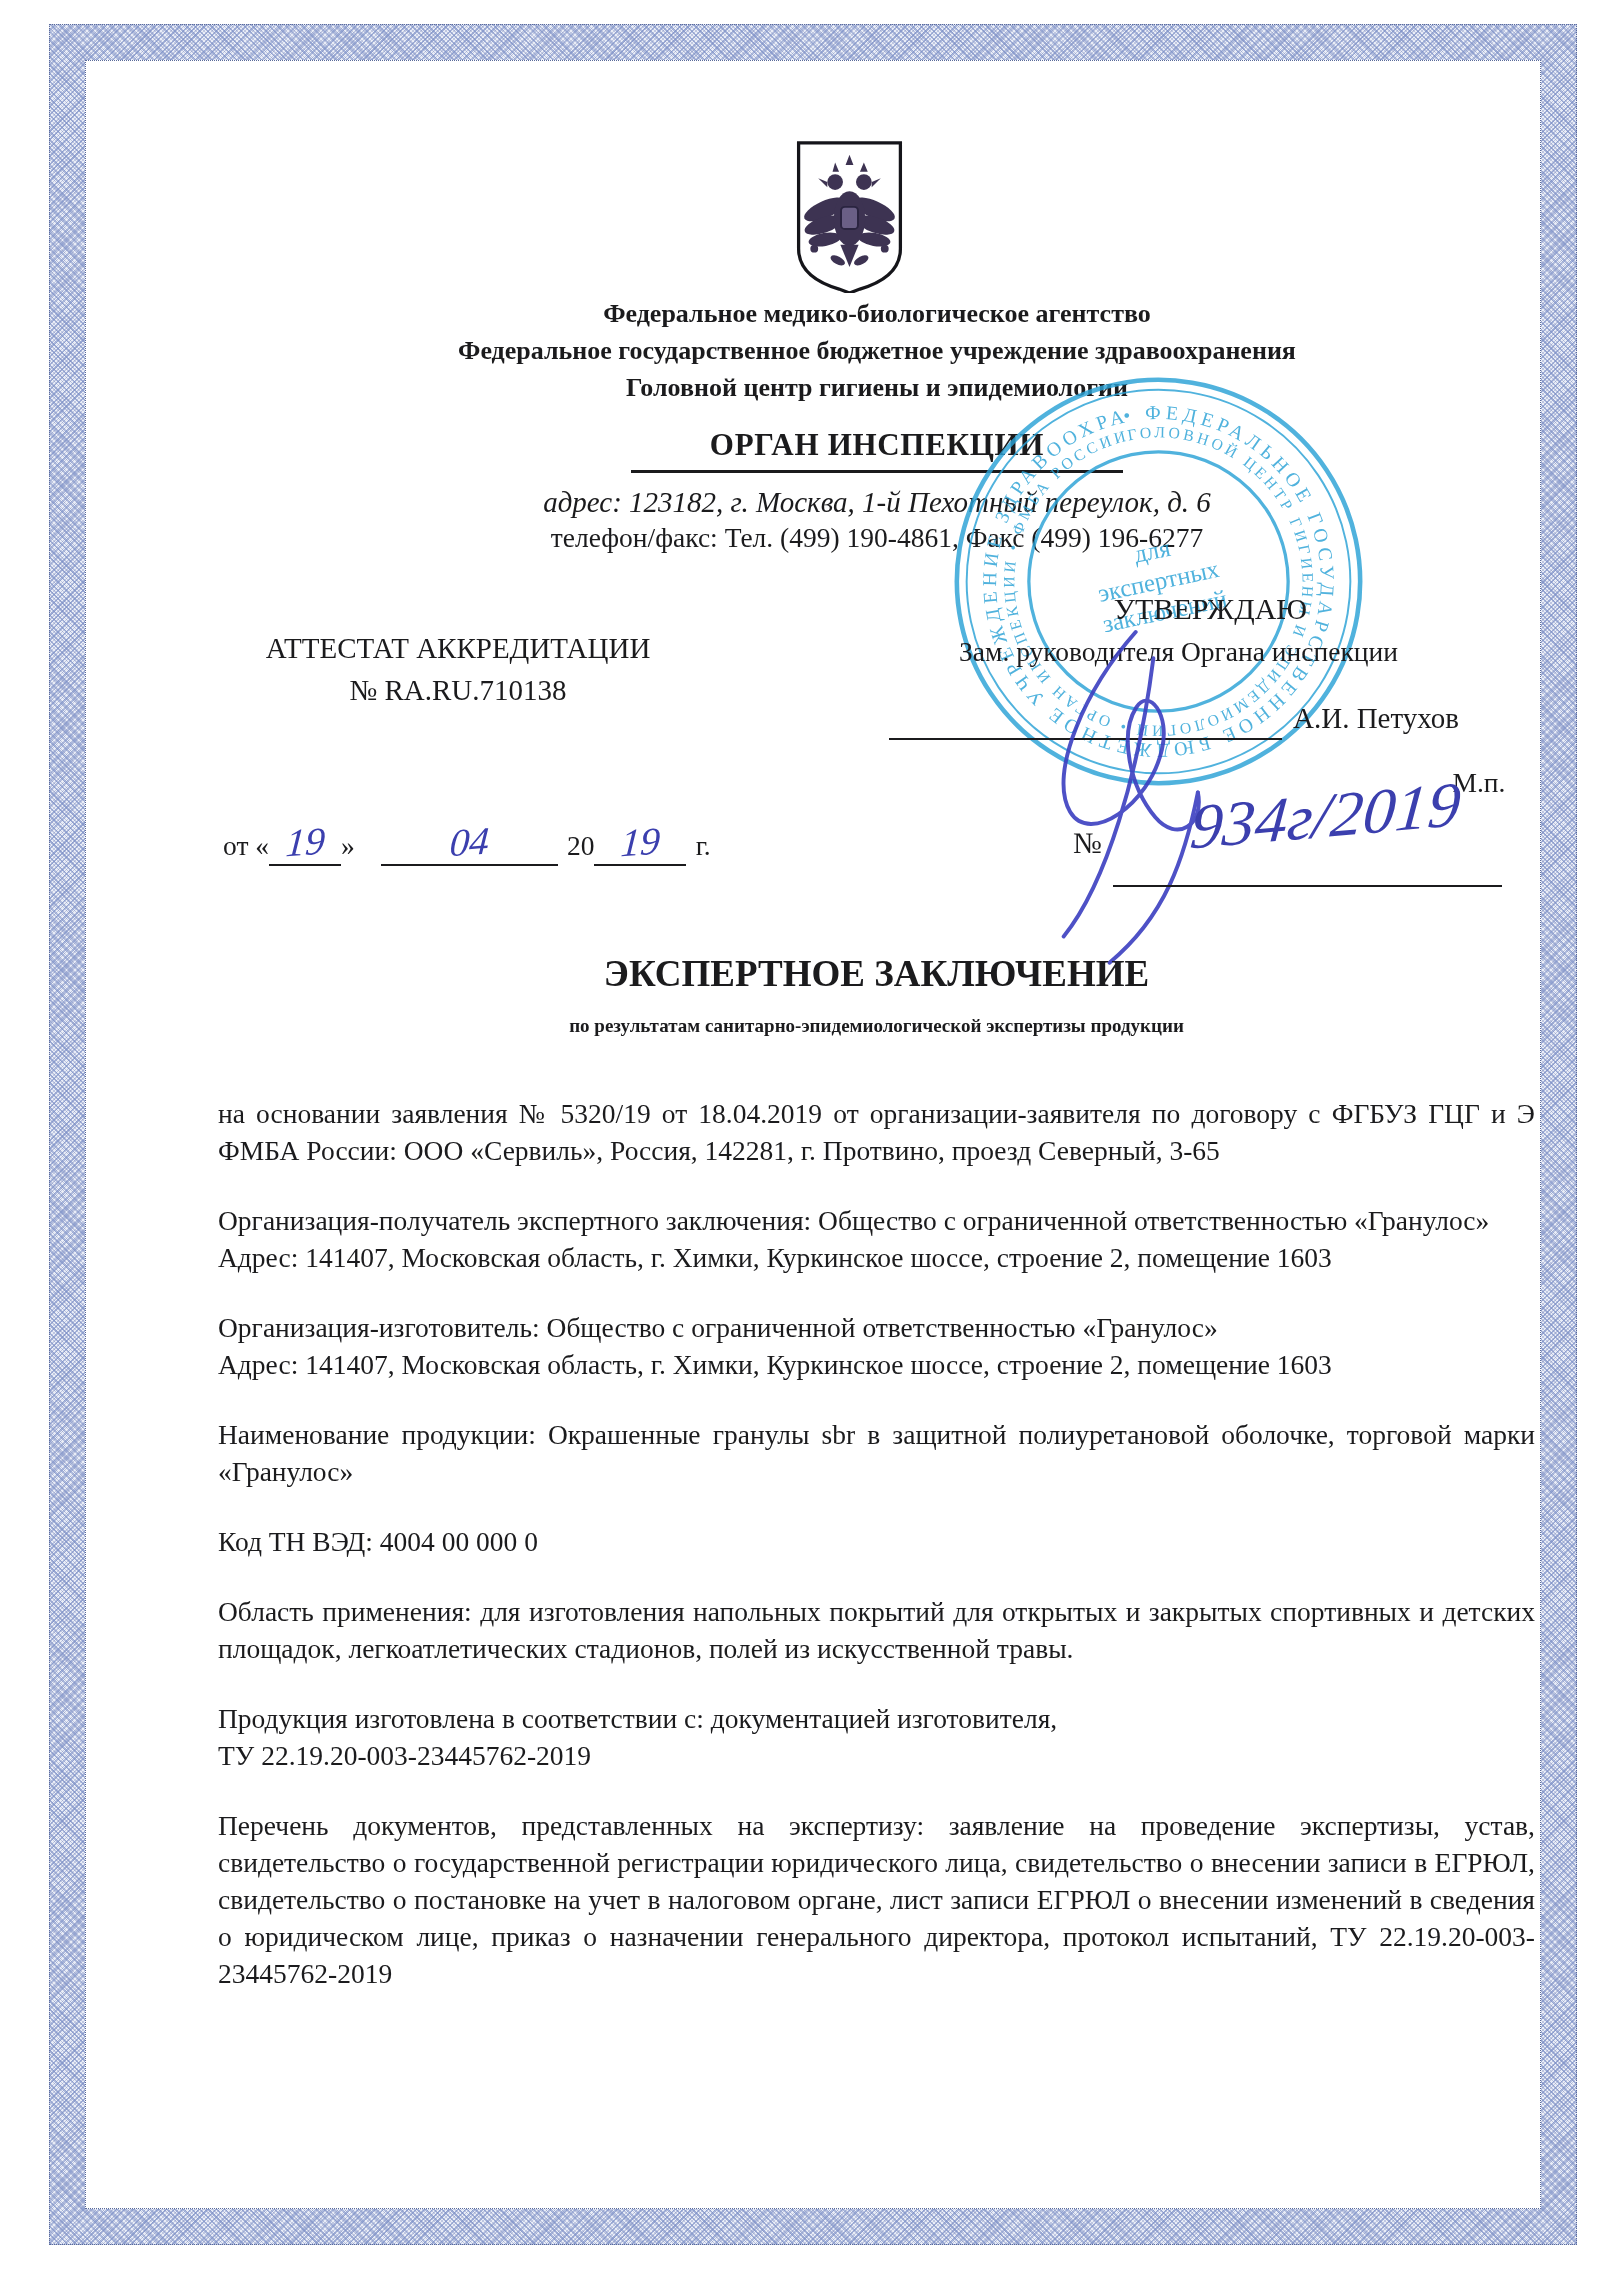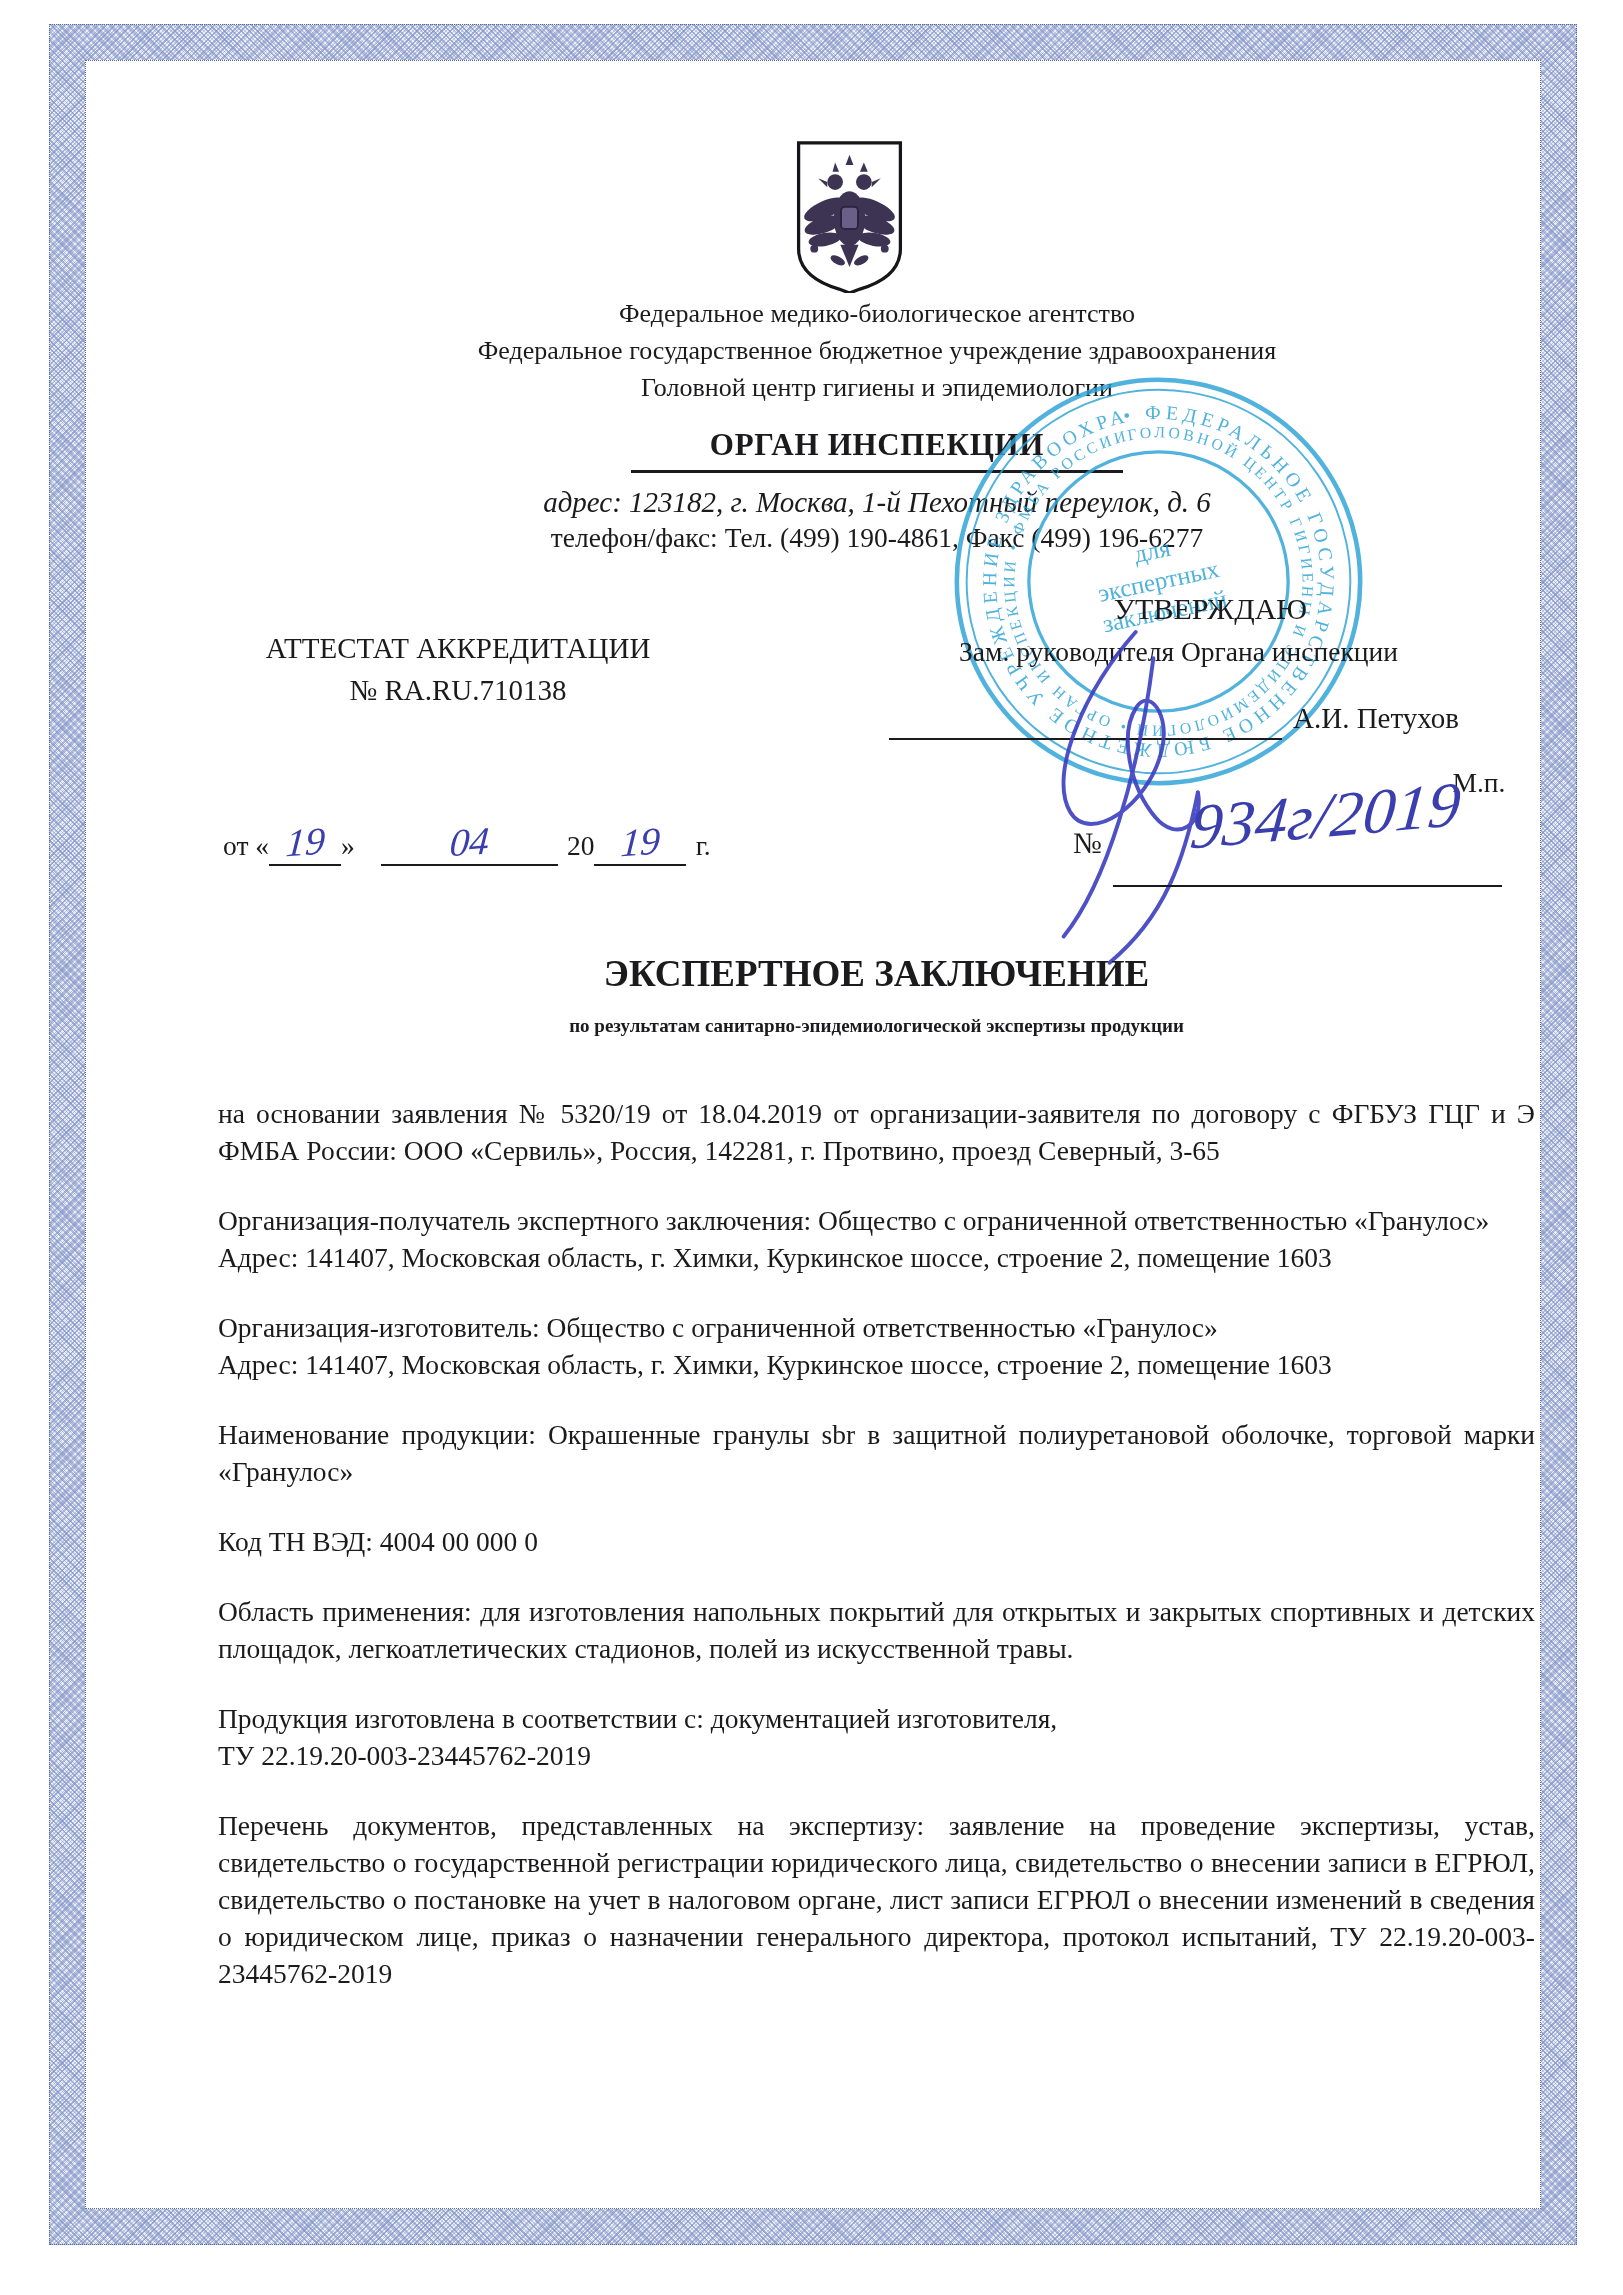--- a/index.html
+++ b/index.html
@@ -17,21 +17,21 @@
       repeating-linear-gradient(-45deg,rgba(125,145,200,.55) 0 1.6px,rgba(255,255,255,0) 1.6px 5.9px),
       repeating-linear-gradient(45deg,rgba(90,110,175,.30) 0 1px,rgba(255,255,255,0) 1px 2.9px),
       repeating-linear-gradient(-45deg,rgba(90,110,175,.30) 0 1px,rgba(255,255,255,0) 1px 2.9px);
     border:1.3px dotted #5a6a9a;
   }
   .border-inner{
     position:absolute;left:35px;top:35px;right:35px;bottom:35px;
     background:#ffffff;border:1.3px dotted #5a6a9a;
   }
   
-  .org-lines{left:153px;top:295px;width:1448px;text-align:center;font-weight:400;
+  .org-lines{left:153px;top:295px;width:1448px;text-align:center;font-weight:700;
     font-size:26px;line-height:37px;}
   .dept{left:153px;top:427px;width:1448px;text-align:center;}
   .dept-text{display:inline-block;font-weight:700;font-size:31px;letter-spacing:0.7px;
     padding:0 79px 6.5px 79px;border-bottom:3.3px solid #1b1b1d;}
   .addr{left:153px;top:486px;width:1448px;text-align:center;font-size:29px;font-style:italic;}
   .phone{left:153px;top:522px;width:1448px;text-align:center;font-size:27.5px;}
   
   .accred{left:196px;top:627px;width:524px;text-align:center;font-size:29px;line-height:42px;}
   .approve-word{left:1073px;top:592px;width:275px;text-align:center;font-size:30px;}
   .approver-title{left:851px;top:636px;width:655px;text-align:center;font-size:27.5px;}

